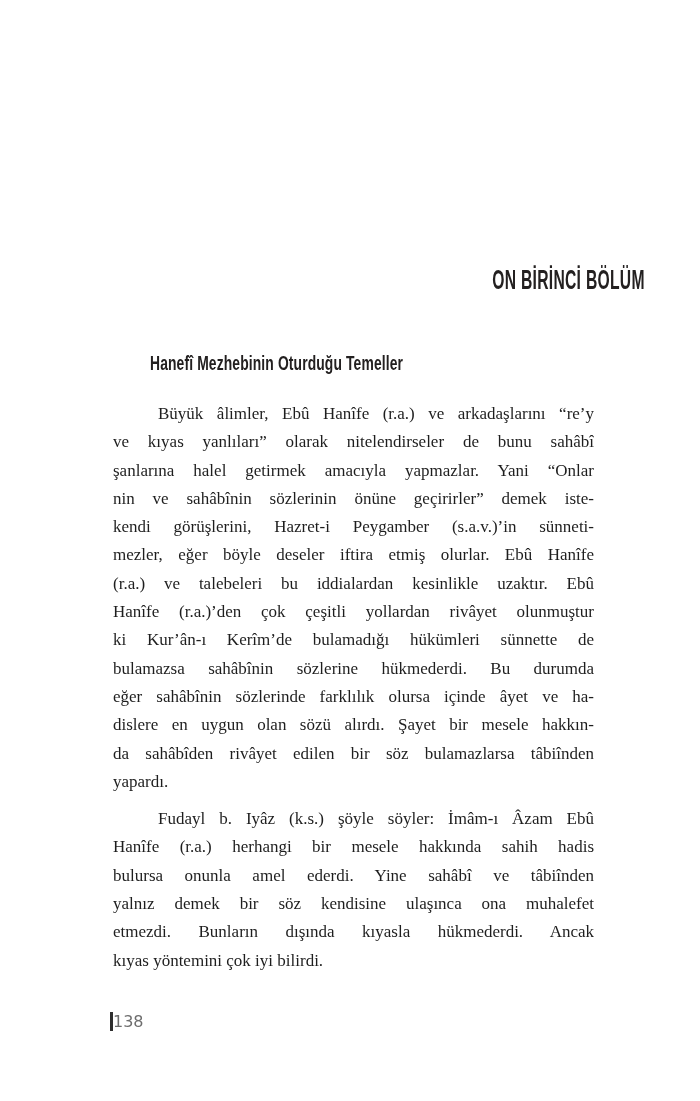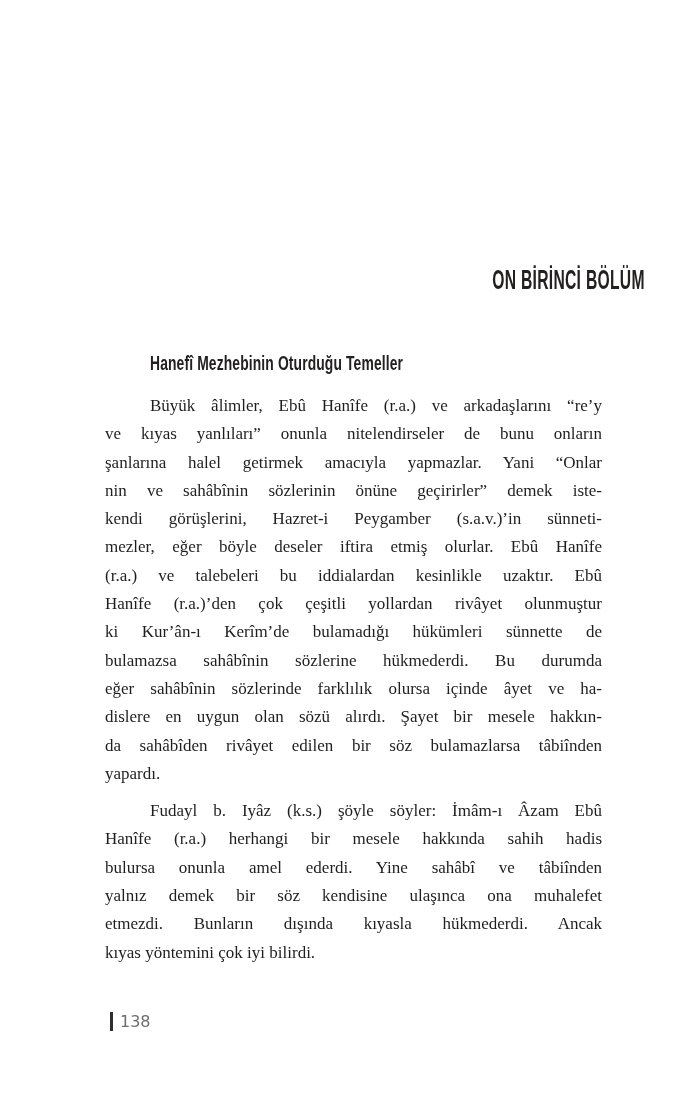--- a/index.html
+++ b/index.html
@@ -49,38 +49,37 @@
     letter-spacing: 0.2px;
   }
   .body-block {
     position: absolute;
     top: 392px;
     left: 105px;
     width: 497px;
     font-size: 17px;
     line-height: 28.3px;
   }
-  .para { margin: 0; }
+  .para { margin: 8px; }
   .para-2 { margin-top: 9px; }
   .line {
     text-align: justify;
     text-align-last: justify;
     overflow: hidden;
     white-space: normal;
   }
   .line.first { padding-left: 45px; }
   .line.last { text-align-last: left; }
   .bold { font-weight: 400; }
   .footer {
     position: absolute;
     left: 110px;
     top: 1012px;
     display: flex;
     align-items: center;
-    gap: 7px;
   }
   .footer-rule {
     width: 3px;
     height: 19px;
     background: #2e2e2e;
   }
   .page-number {
     font-family: "DejaVu Sans", sans-serif;
     font-size: 16px;
     line-height: 19px;
@@ -96,21 +95,21 @@
     <span class="condensed">ON BİRİNCİ BÖLÜM</span>
   </div>
 
   <div class="section-heading">
     <span class="condensed">Hanefî Mezhebinin Oturduğu Temeller</span>
   </div>
 
   <div class="body-block">
     <div class="para para-1">
       <div class="line first">Büyük âlimler, Ebû Hanîfe (r.a.) ve arkadaşlarını “re’y</div>
-      <div class="line">ve kıyas yanlıları” onunla nitelendirseler de bunu onların</div>
+      <div class="line">ve kıyas yanlıları” olarak nitelendirseler de bunu sahâbî</div>
       <div class="line">şanlarına halel getirmek amacıyla yapmazlar. Yani “Onlar</div>
       <div class="line">nin ve sahâbînin sözlerinin önüne geçirirler” demek iste-</div>
       <div class="line">kendi görüşlerini, Hazret-i Peygamber (s.a.v.)’in sünneti-</div>
       <div class="line">mezler, eğer böyle deseler iftira etmiş olurlar. Ebû Hanîfe</div>
       <div class="line">(r.a.) ve talebeleri bu iddialardan kesinlikle uzaktır. Ebû</div>
       <div class="line">Hanîfe (r.a.)’den çok çeşitli yollardan rivâyet olunmuştur</div>
       <div class="line">ki Kur’ân-ı Kerîm’de bulamadığı hükümleri sünnette de</div>
       <div class="line">bulamazsa sahâbînin sözlerine hükmederdi. Bu durumda</div>
       <div class="line">eğer sahâbînin sözlerinde farklılık olursa içinde âyet ve ha-</div>
       <div class="line">dislere en uygun olan sözü alırdı. Şayet bir mesele hakkın-</div>

